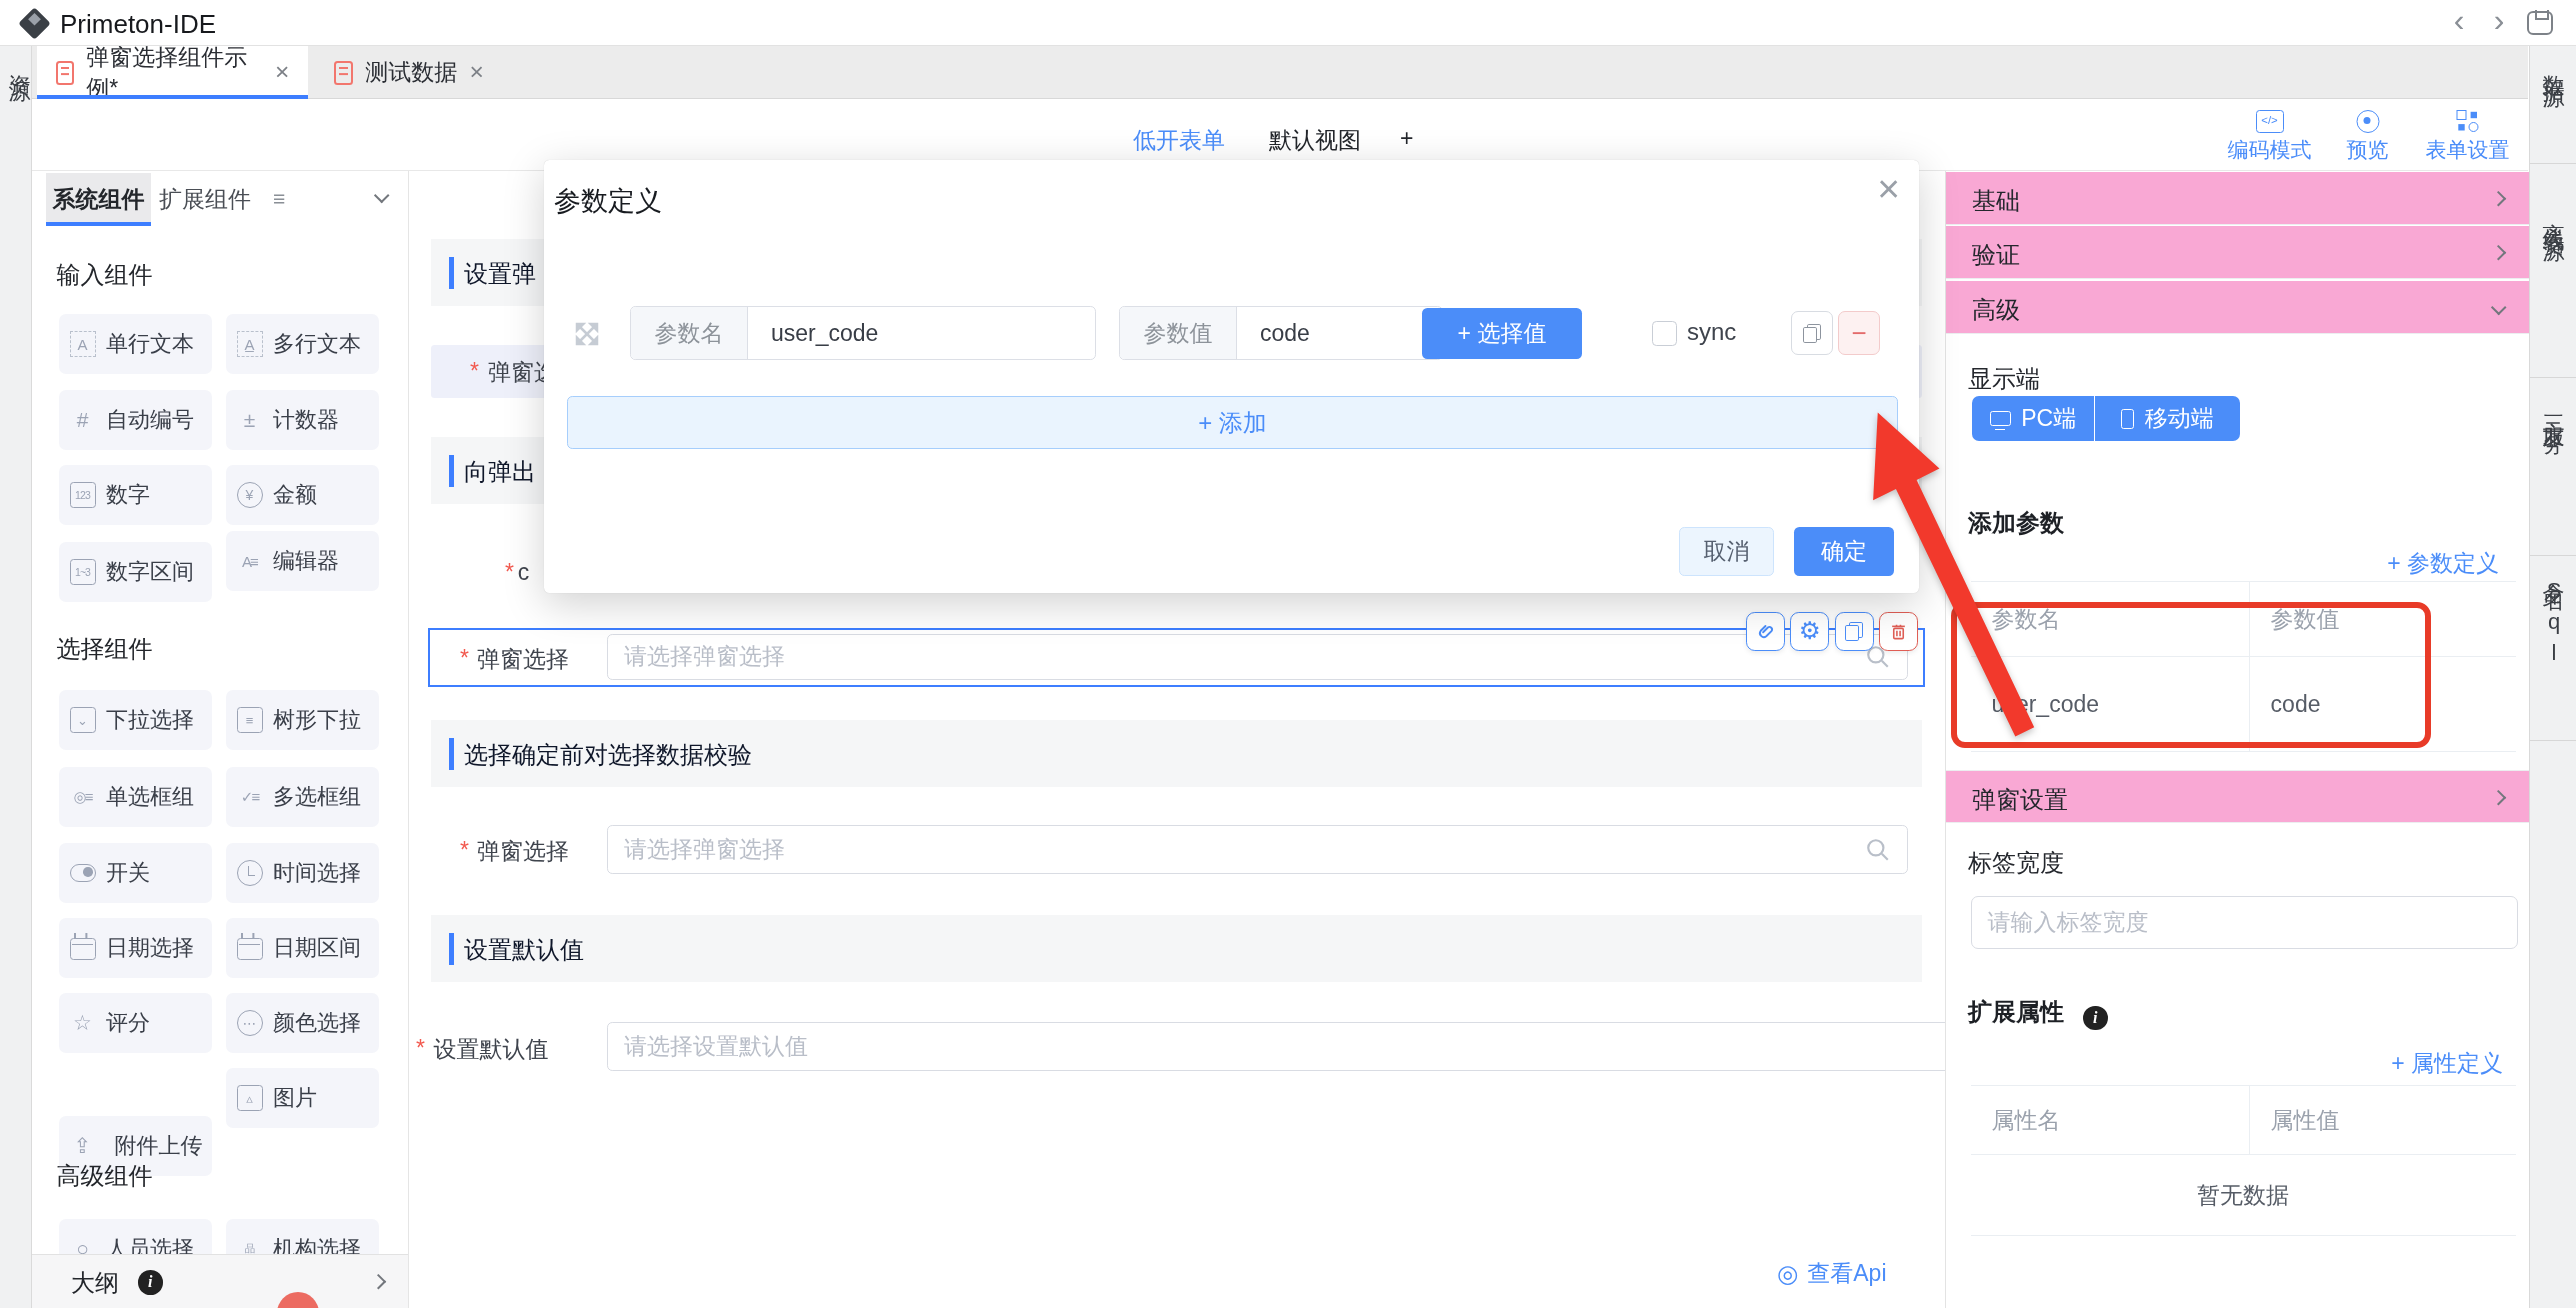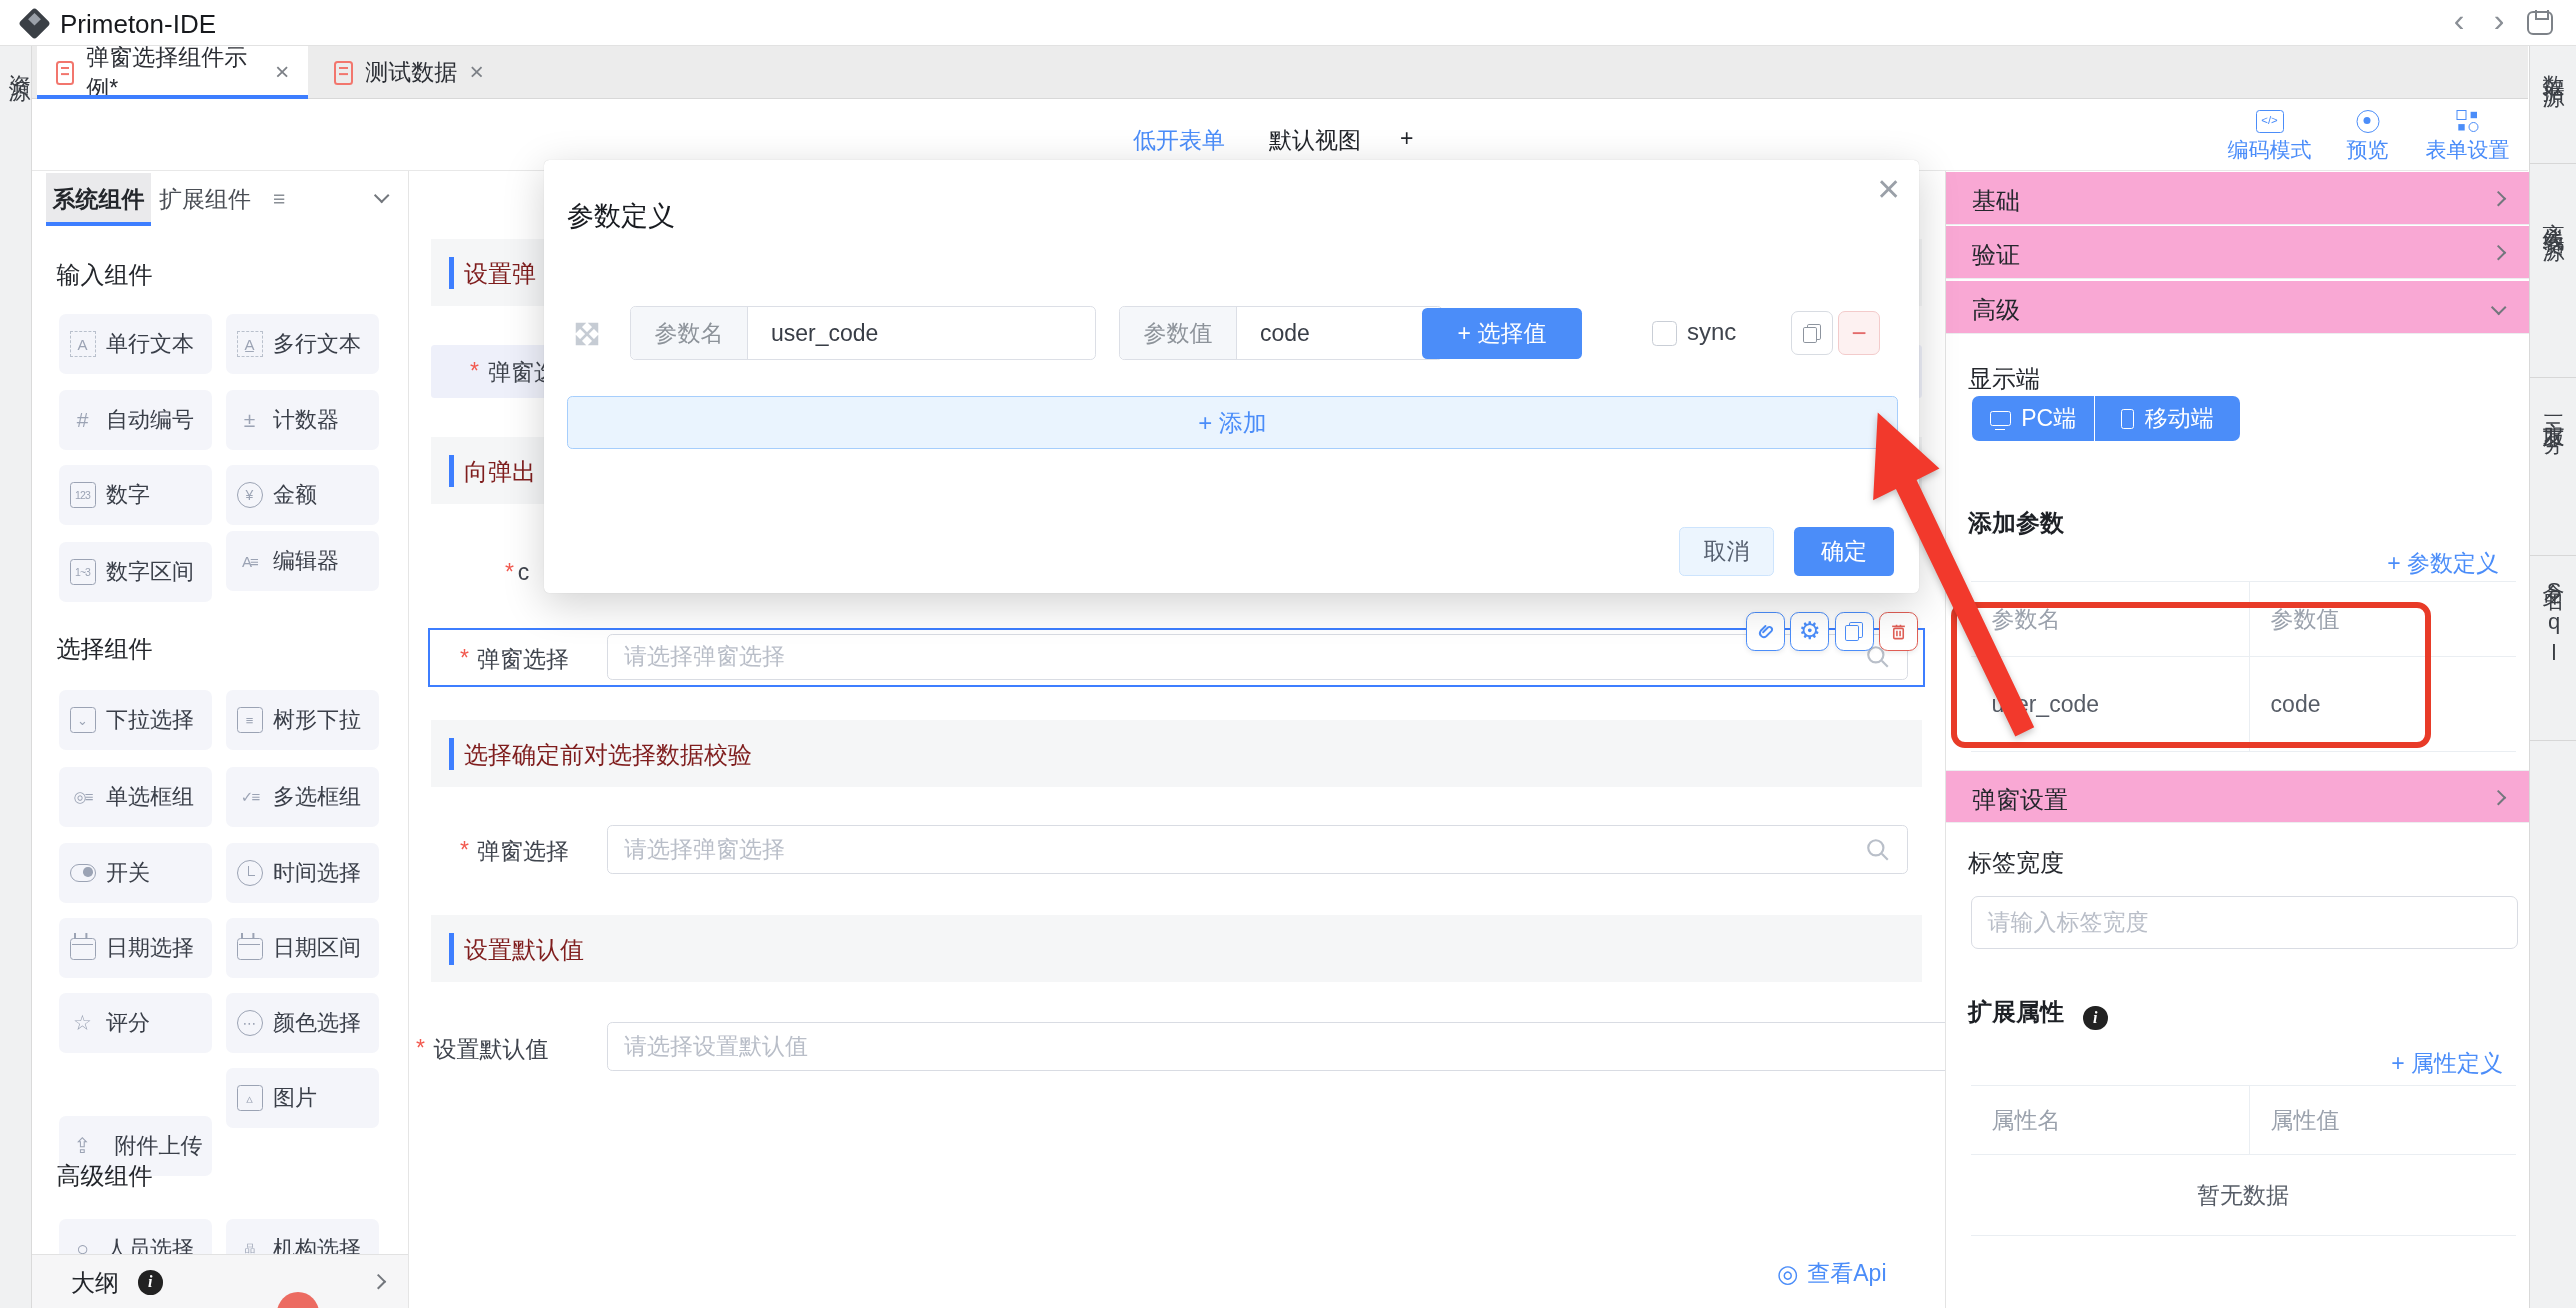--- a/index.html
+++ b/index.html
@@ -78,21 +78,21 @@
   .pic.cal.range:after { height:0; border-top:1.8px dashed #9ba3b4; }
   .outline-bar { position:absolute; left:0; top:1083px; width:377px; height:54px; background:#f6f6f7; border-top:0.9px solid #e2e2e2; z-index:6; }
   .outline-bar .olabel { position:absolute; left:39px; top:12.3px; font-size:24px; font-weight:500; }
   .info-dot { display:inline-block; width:24.6px; height:24.6px; border-radius:50%; background:#222; color:#fff; font-size:16px; font-style:italic; font-weight:700; text-align:center; line-height:24.6px; font-family:"Liberation Serif",serif; }
   .red-fab { position:absolute; left:245px; top:1121px; width:42px; height:42px; border-radius:50%; background:#ec6b61; z-index:7; }
 
   
   .canvas { position:absolute; left:409px; top:171px; width:1535px; height:1137px; background:#fff; z-index:1; }
   .sec-bar { position:absolute; left:22px; width:1491px; height:67px; background:#f5f6f7; }
   .sec-bar .accent { position:absolute; left:17.5px; top:17.5px; width:5.3px; height:32px; background:#3d7eff; }
-  .sec-bar .stxt { position:absolute; left:33px; top:19px; font-size:24px; color:#7f1d1d; }
+  .sec-bar .stxt { position:absolute; left:33px; top:19px; font-size:24px; color:#0f172a; }
   .lav-row { position:absolute; left:22px; top:174px; width:1491px; height:53px; background:#eef0fa; border-radius:3.5px; }
   .req { color:#f25a50; font-size:23px; }
   .flabel { font-size:23px; color:#3f444d; white-space:nowrap; }
   .fake-input { position:absolute; border:1.8px solid #d9dce3; border-radius:5.3px; background:#fff; display:flex; align-items:center; padding:0 16px; }
   .fake-input .ph { font-size:23px; color:#b9bec8; flex:1; }
   .sel-row { position:absolute; left:19px; top:457px; width:1497px; height:59px; border:2.6px solid #3d7eff; background:#fff; }
   .ftoolbar { position:absolute; left:1337px; top:441px; display:flex; gap:5.3px; z-index:8; }
   .tbtn { width:39px; height:39px; background:#fff; border:1.8px solid #4b8df9; border-radius:8.8px; display:flex; align-items:center; justify-content:center; color:#4b8df9; box-shadow:0 1.8px 5.3px rgba(0,0,0,.08); }
   .tbtn.danger { border-color:#e05e55; color:#e05e55; }
   .gear-glyph { font-size:24.6px; line-height:24.6px; }
@@ -120,21 +120,21 @@
   .rtable .hrow { display:flex; color:#9aa1ac; font-size:23px; }
   .rtable .drow { display:flex; color:#565c66; font-size:23px; border-top:0.9px solid #eaeef2; }
   .rtable .cell { padding:0 21px; display:flex; align-items:center; }
   .rtable .c1 { width:279px; border-right:0.9px solid #eaeef2; }
   .rtable .c2 { flex:1; }
   .empty-cell { display:flex; align-items:center; justify-content:center; color:#b7bdc7; font-size:23px; }
   .red-box { position:absolute; left:5.3px; top:431px; width:480px; height:146px; border:6.1px solid #e83b28; border-radius:14px; z-index:30; pointer-events:none; }
 
   
   .modal { position:absolute; left:544px; top:160px; width:1375px; height:433px; background:#fff; border-radius:5.3px; box-shadow:0 10.5px 42px rgba(0,0,0,.18), 0 0 0.9px rgba(0,0,0,.2); z-index:40; }
-  .m-title { position:absolute; left:23px; top:23px; font-size:27px; font-weight:500; color:#181b20;margin-top:15px; }
+  .m-title { position:absolute; left:10px; top:23px; font-size:27px; font-weight:500; color:#181b20; }
   .m-close { position:absolute; right:19px; top:8.8px; font-size:39px; font-weight:300; color:#9aa0a8; line-height:39px; }
   .m-row { position:absolute; left:0; top:146px; width:100%; height:54px; }
   .drag-ic { position:absolute; left:28px; top:13px; }
   .igroup { position:absolute; top:0; height:54px; border:1.8px solid #dcdfe6; border-radius:5.3px; display:flex; overflow:hidden; background:#fff; }
   .igroup .glabel { width:117px; background:#f5f7fa; border-right:1.8px solid #dcdfe6; color:#8d939a; font-size:23px; display:flex; align-items:center; justify-content:center; }
   .igroup .gvalue { flex:1; display:flex; align-items:center; padding-left:23px; font-size:23px; color:#383d46; }
   .m-btn-select { position:absolute; left:878px; top:1.8px; width:160px; height:51px; background:#4b8df9; border-radius:5.3px; color:#fff; font-size:23px; display:flex; align-items:center; justify-content:center; }
   .m-sync-box { position:absolute; left:1108px; top:15px; width:24.6px; height:24.6px; border:1.8px solid #c9ced6; border-radius:4.4px; background:#fff; }
   .m-sync-lbl { position:absolute; left:1143px; top:12.3px; font-size:24px; color:#3f444d; }
   .m-sq-btn { position:absolute; top:5.3px; width:42px; height:44px; border:1.8px solid #d8dce2; border-radius:7px; display:flex; align-items:center; justify-content:center; color:#8d949e; background:#fff; }

